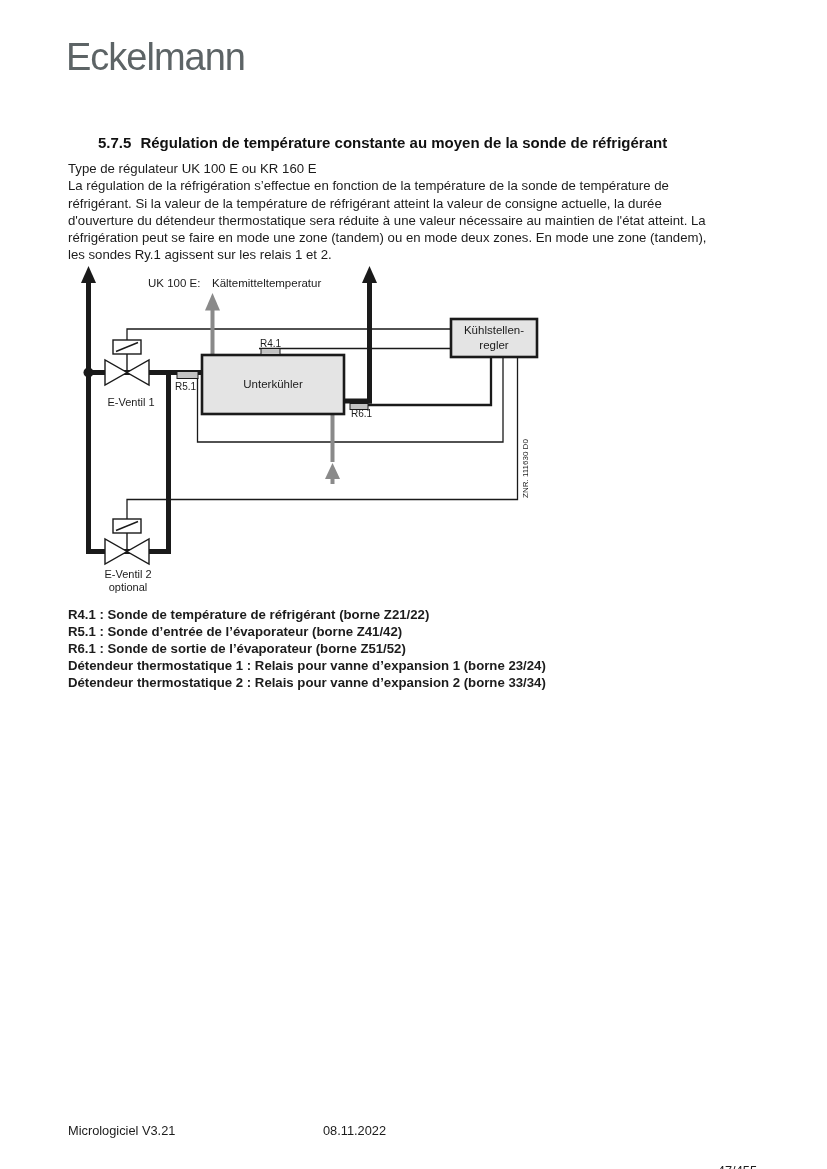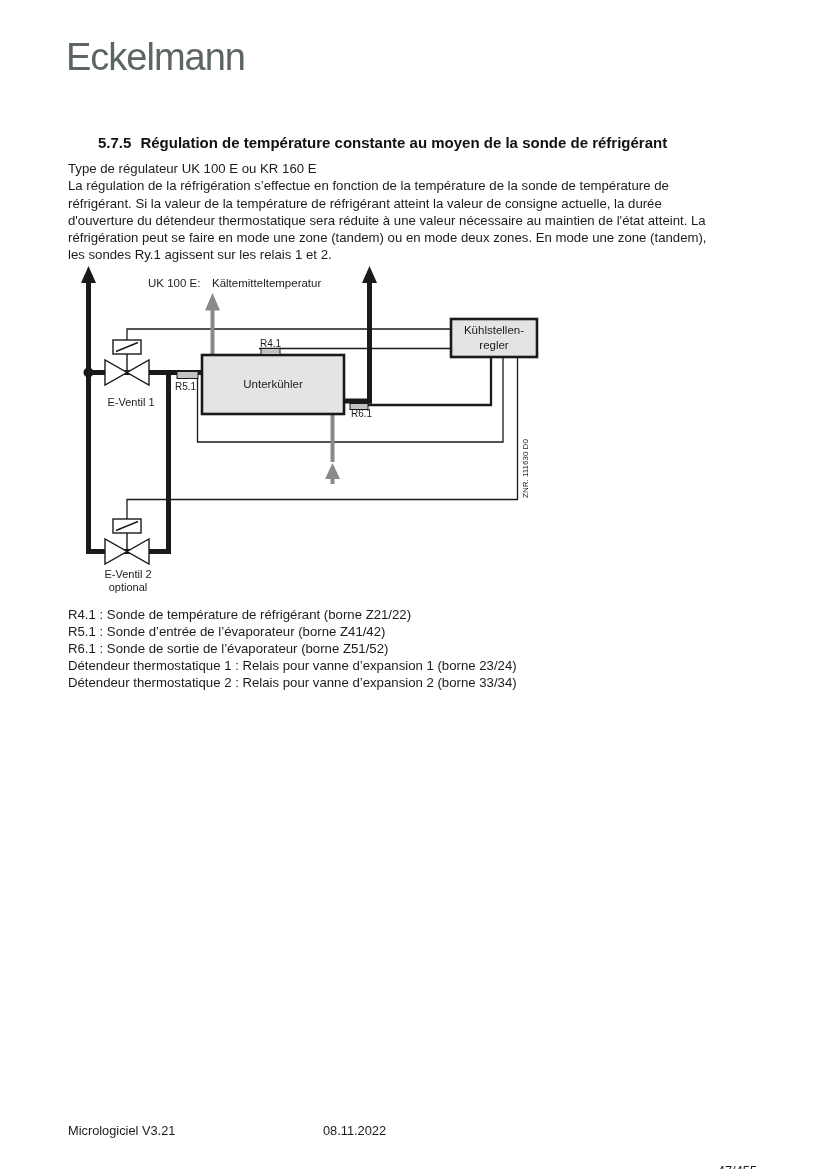--- a/index.html
+++ b/index.html
@@ -25,20 +25,21 @@
   .heading .num{margin-right:9px;}
   .bodytext{
     position:absolute;left:68px;top:160px;width:700px;
     font-size:13.2px;line-height:17.3px;
     white-space:pre-line;
   }
   .legend{
     position:absolute;left:68px;top:606px;width:700px;
     font-size:13.2px;line-height:17.1px;
     white-space:pre-line;
+    font-weight:bold;
   }
   .footer{
     position:absolute;left:0;top:1123px;width:827px;
     font-size:12.8px;color:#1c1c1c;
   }
   .footer .f-left{position:absolute;left:68px;top:0;}
   .footer .f-center{position:absolute;left:0;top:0;width:709px;text-align:center;}
   .footer .f-right{position:absolute;right:70px;top:0;margin-top:40px;}
   svg.diagram{position:absolute;left:0;top:0;}
   svg text{fill:#1c1c1c;font-family:"Liberation Sans","DejaVu Sans",sans-serif;}

